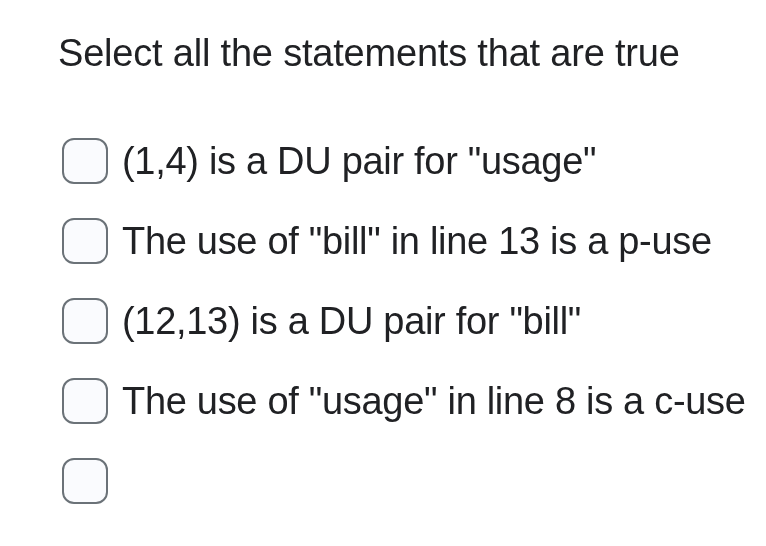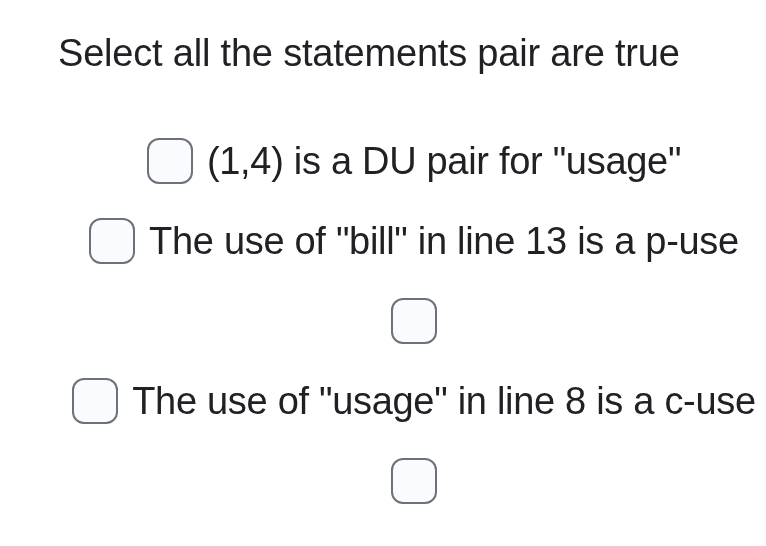--- a/index.html
+++ b/index.html
@@ -20,21 +20,20 @@
     line-height: 46px;
     font-weight: 400;
     color: #202124;
     letter-spacing: -0.2px;
     margin: 0 0 62px 0;
   }
   .options-list {
     display: flex;
     flex-direction: column;
     gap: 34px;
-    align-items: center;
   }
   .option-row {
     display: flex;
     align-items: center;
     margin-left: 4px;
     cursor: pointer;
   }
   .checkbox {
     box-sizing: border-box;
     width: 46px;
@@ -51,36 +50,37 @@
     color: #202124;
     letter-spacing: -0.3px;
     margin-left: 14px;
     white-space: nowrap;
   }
 </style>
 </head>
 <body>
 
 <div class="question-wrap">
-  <h1 class="question-title">Select all the statements pair are true</h1>
+  <h1 class="question-title">Select all the statements that are true</h1>
 
   <div class="options-list">
 
     <div class="option-row">
       <span class="checkbox"></span>
       <span class="option-label">(1,4) is a DU pair for "usage"</span>
     </div>
 
     <div class="option-row">
       <span class="checkbox"></span>
       <span class="option-label">The use of "bill" in line 13 is a p-use</span>
     </div>
 
     <div class="option-row">
       <span class="checkbox"></span>
+      <span class="option-label">(12,13) is a DU pair for "bill"</span>
     </div>
 
     <div class="option-row">
       <span class="checkbox"></span>
       <span class="option-label">The use of "usage" in line 8 is a c-use</span>
     </div>
 
     <div class="option-row">
       <span class="checkbox"></span>
     </div>

